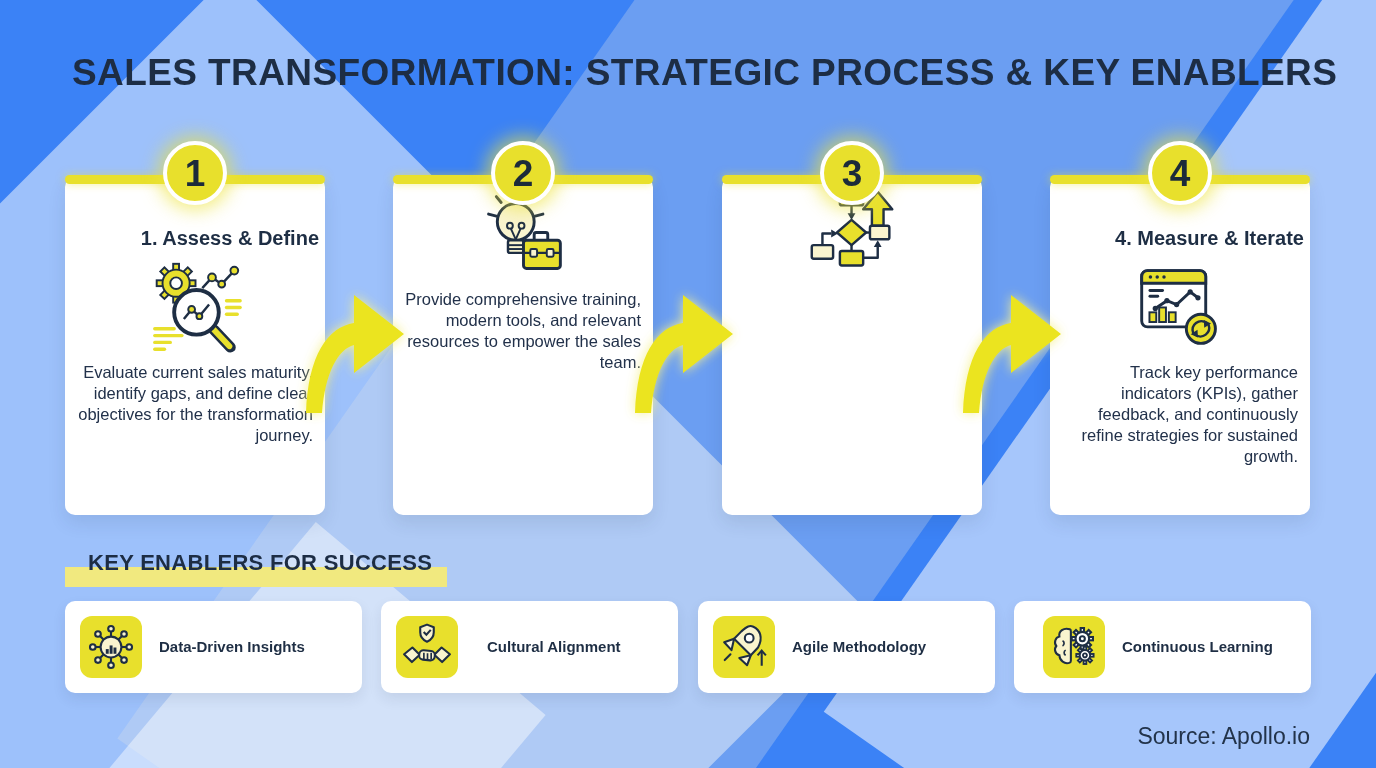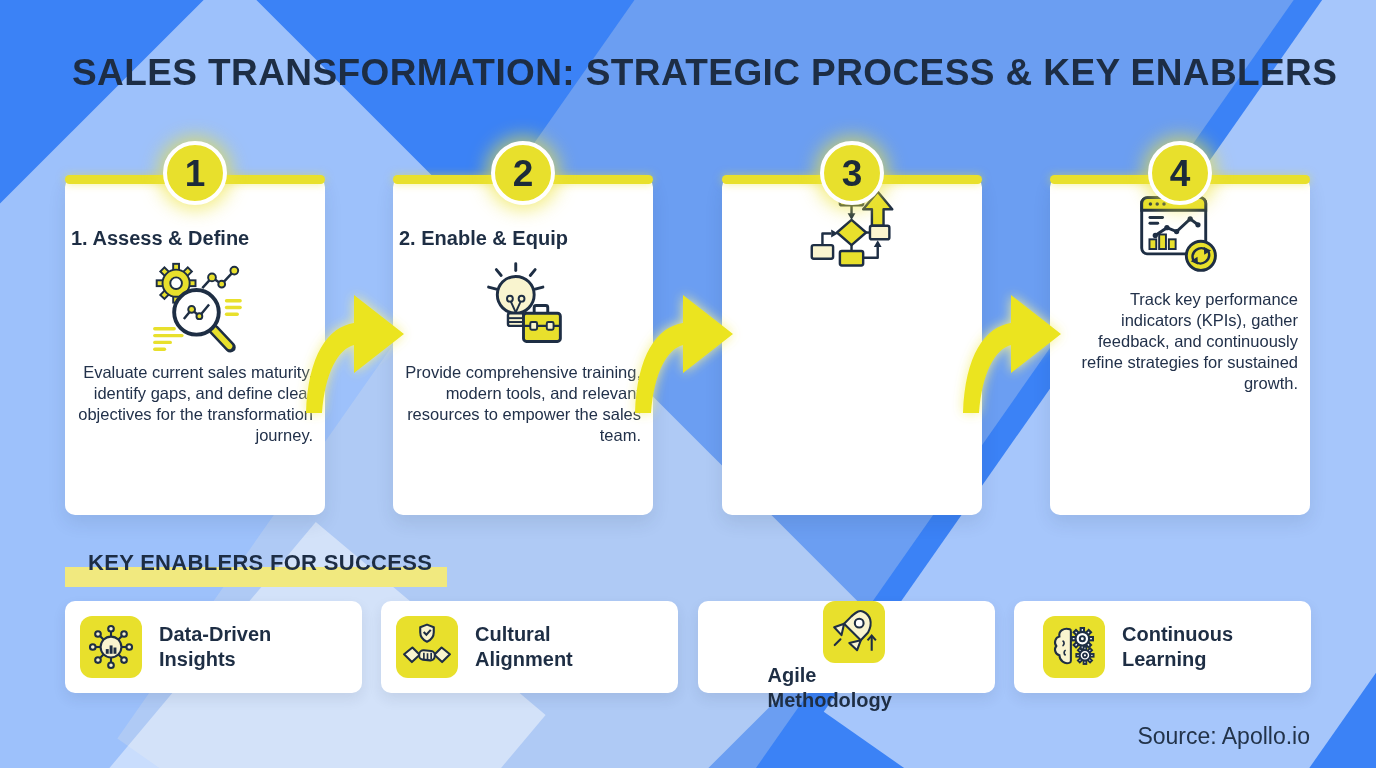--- a/index.html
+++ b/index.html
@@ -19,40 +19,40 @@
 
   
   .step-card { position:absolute; top:177px; width:260px; height:338px; background:#ffffff; border-radius:10px; box-shadow:0 8px 18px rgba(30,45,70,0.10); }
   .p1 { left:65px; } .p2 { left:393px; } .p3 { left:722px; } .p4 { left:1050px; }
 
   .top-bar { position:absolute; top:-2px; left:0; right:0; height:9px; background:#e8e02c; border-radius:8px; box-shadow:0 0 8px rgba(236,228,60,0.55); }
 
   .badge { position:absolute; top:-36px; left:50%; transform:translateX(-50%); width:64px; height:64px; background:#e8e02c; border:4px solid #ffffff; border-radius:50%; display:flex; align-items:center; justify-content:center; box-shadow:0 0 18px 5px rgba(236,228,60,0.65); z-index:3; }
   .badge span { font-size:37px; font-weight:700; color:#1c2b3a; line-height:1; }
 
-  .step-title { margin:50px 6px 0; text-align:left; font-size:20px; font-weight:700; color:#1e2e44; }
+  .step-title { margin:50px 6px 0; text-align:right; font-size:20px; font-weight:700; color:#1e2e44; }
   .icon-wrap { display:flex; justify-content:center; margin:8px auto 2px; height:100px; }
   .icon-wrap svg { width:97px; height:97px; }
   .step-desc { margin:4px auto 0; width:236px; text-align:right; font-size:16.5px; line-height:21px; color:#22314a; font-weight:500; }
 
   
   .flow-arrow { position:absolute; width:112px; height:136px; z-index:4; filter:drop-shadow(0 0 6px rgba(246,240,140,0.95)); }
   .a1 { left:298px; top:281px; } .a2 { left:627px; top:281px; } .a3 { left:955px; top:281px; }
 
   
   .enablers-heading-wrap { position:absolute; left:65px; top:550px; }
   .heading-highlight { position:absolute; left:0; top:17px; width:382px; height:20px; background:#f1e97f; }
   .enablers-heading { position:relative; padding-left:23px; font-size:22px; font-weight:700; color:#1d2d44; letter-spacing:0.3px; white-space:nowrap; }
 
   
   .enabler-card { position:absolute; top:601px; width:297px; height:92px; background:#ffffff; border-radius:10px; box-shadow:0 6px 14px rgba(30,45,70,0.09); display:flex; align-items:center; }
-  .e1 { left:65px; } .e2 { left:381px; } .e3 { left:698px;flex-direction:column; } .e4 { left:1014px;justify-content:center; }
+  .e1 { left:65px; } .e2 { left:381px;gap:12px; } .e3 { left:698px; } .e4 { left:1014px;justify-content:center; }
   .enabler-icon-box { width:62px; height:62px; margin-left:15px; background:#e8e02c; border-radius:12px; flex:0 0 auto; display:flex; align-items:center; justify-content:center; }
   .enabler-icon-box svg { width:50px; height:50px; }
-  .enabler-label { margin-left:17px; font-size:20px; font-weight:600; color:#1e2e44; line-height:1.25; width:175px; }
+  .enabler-label { margin-left:17px; font-size:15px; font-weight:600; color:#1e2e44; line-height:1.25; width:175px; }
 
   .source { position:absolute; right:66px; top:723px; font-size:23px; color:#22334a; }
 </style>
 </head>
 <body>
 
 <div class="canvas">
   <div class="bg-shape bg-a"></div>
   <div class="bg-shape bg-b"></div>
   <div class="bg-shape bg-c"></div>
@@ -102,21 +102,20 @@
       </svg>
     </div>
     <p class="step-desc">Evaluate current sales maturity, identify gaps, and define clear objectives for the transformation journey.</p>
   </div>
 
   <div class="step-card p2">
     <div class="badge">
         <span>2</span>
       </div>
     <div class="top-bar"></div>
-    <h2 class="step-title">2. Enable &amp; Equip</h2>
     <div class="icon-wrap">
       <svg viewBox="0 0 100 100">
         <g stroke="#1e2e44" stroke-width="3" stroke-linecap="round">
           <line x1="42" y1="6" x2="42" y2="13"></line>
           <line x1="62" y1="12" x2="57" y2="18"></line>
           <line x1="22" y1="12" x2="27" y2="18"></line>
           <line x1="70" y1="30" x2="62" y2="32"></line>
           <line x1="14" y1="30" x2="22" y2="32"></line>
         </g>
         <circle cx="42" cy="38" r="19" fill="#f9f4cf" stroke="#1e2e44" stroke-width="3"></circle>
@@ -162,20 +161,21 @@
         <rect x="68" y="42" width="20" height="14" rx="2" fill="#f9f4cf" stroke="#1e2e44" stroke-width="2.5"></rect>
       </svg>
     </div>
   </div>
 
   <div class="step-card p4">
     <div class="badge">
         <span>4</span>
       </div>
     <div class="top-bar"></div>
+    <h2 class="step-title">4. Measure &amp; Iterate</h2>
     <div class="icon-wrap">
       <svg viewBox="0 0 100 100">
         <rect x="10" y="13" width="66" height="58" rx="6" fill="#ffffff" stroke="#1e2e44" stroke-width="3"></rect>
         <path d="M10,26 V19 a6,6 0 0 1 6,-6 H70 a6,6 0 0 1 6,6 V26 Z" fill="#e8e02c" stroke="#1e2e44" stroke-width="3"></path>
         <circle cx="19" cy="19.5" r="1.8" fill="#1e2e44"></circle>
           <circle cx="26" cy="19.5" r="1.8" fill="#1e2e44"></circle>
           <circle cx="33" cy="19.5" r="1.8" fill="#1e2e44"></circle>
         <g fill="#1e2e44">
           <rect x="17" y="32" width="16" height="3" rx="1.5"></rect>
             <rect x="17" y="38" width="11" height="3" rx="1.5"></rect>

